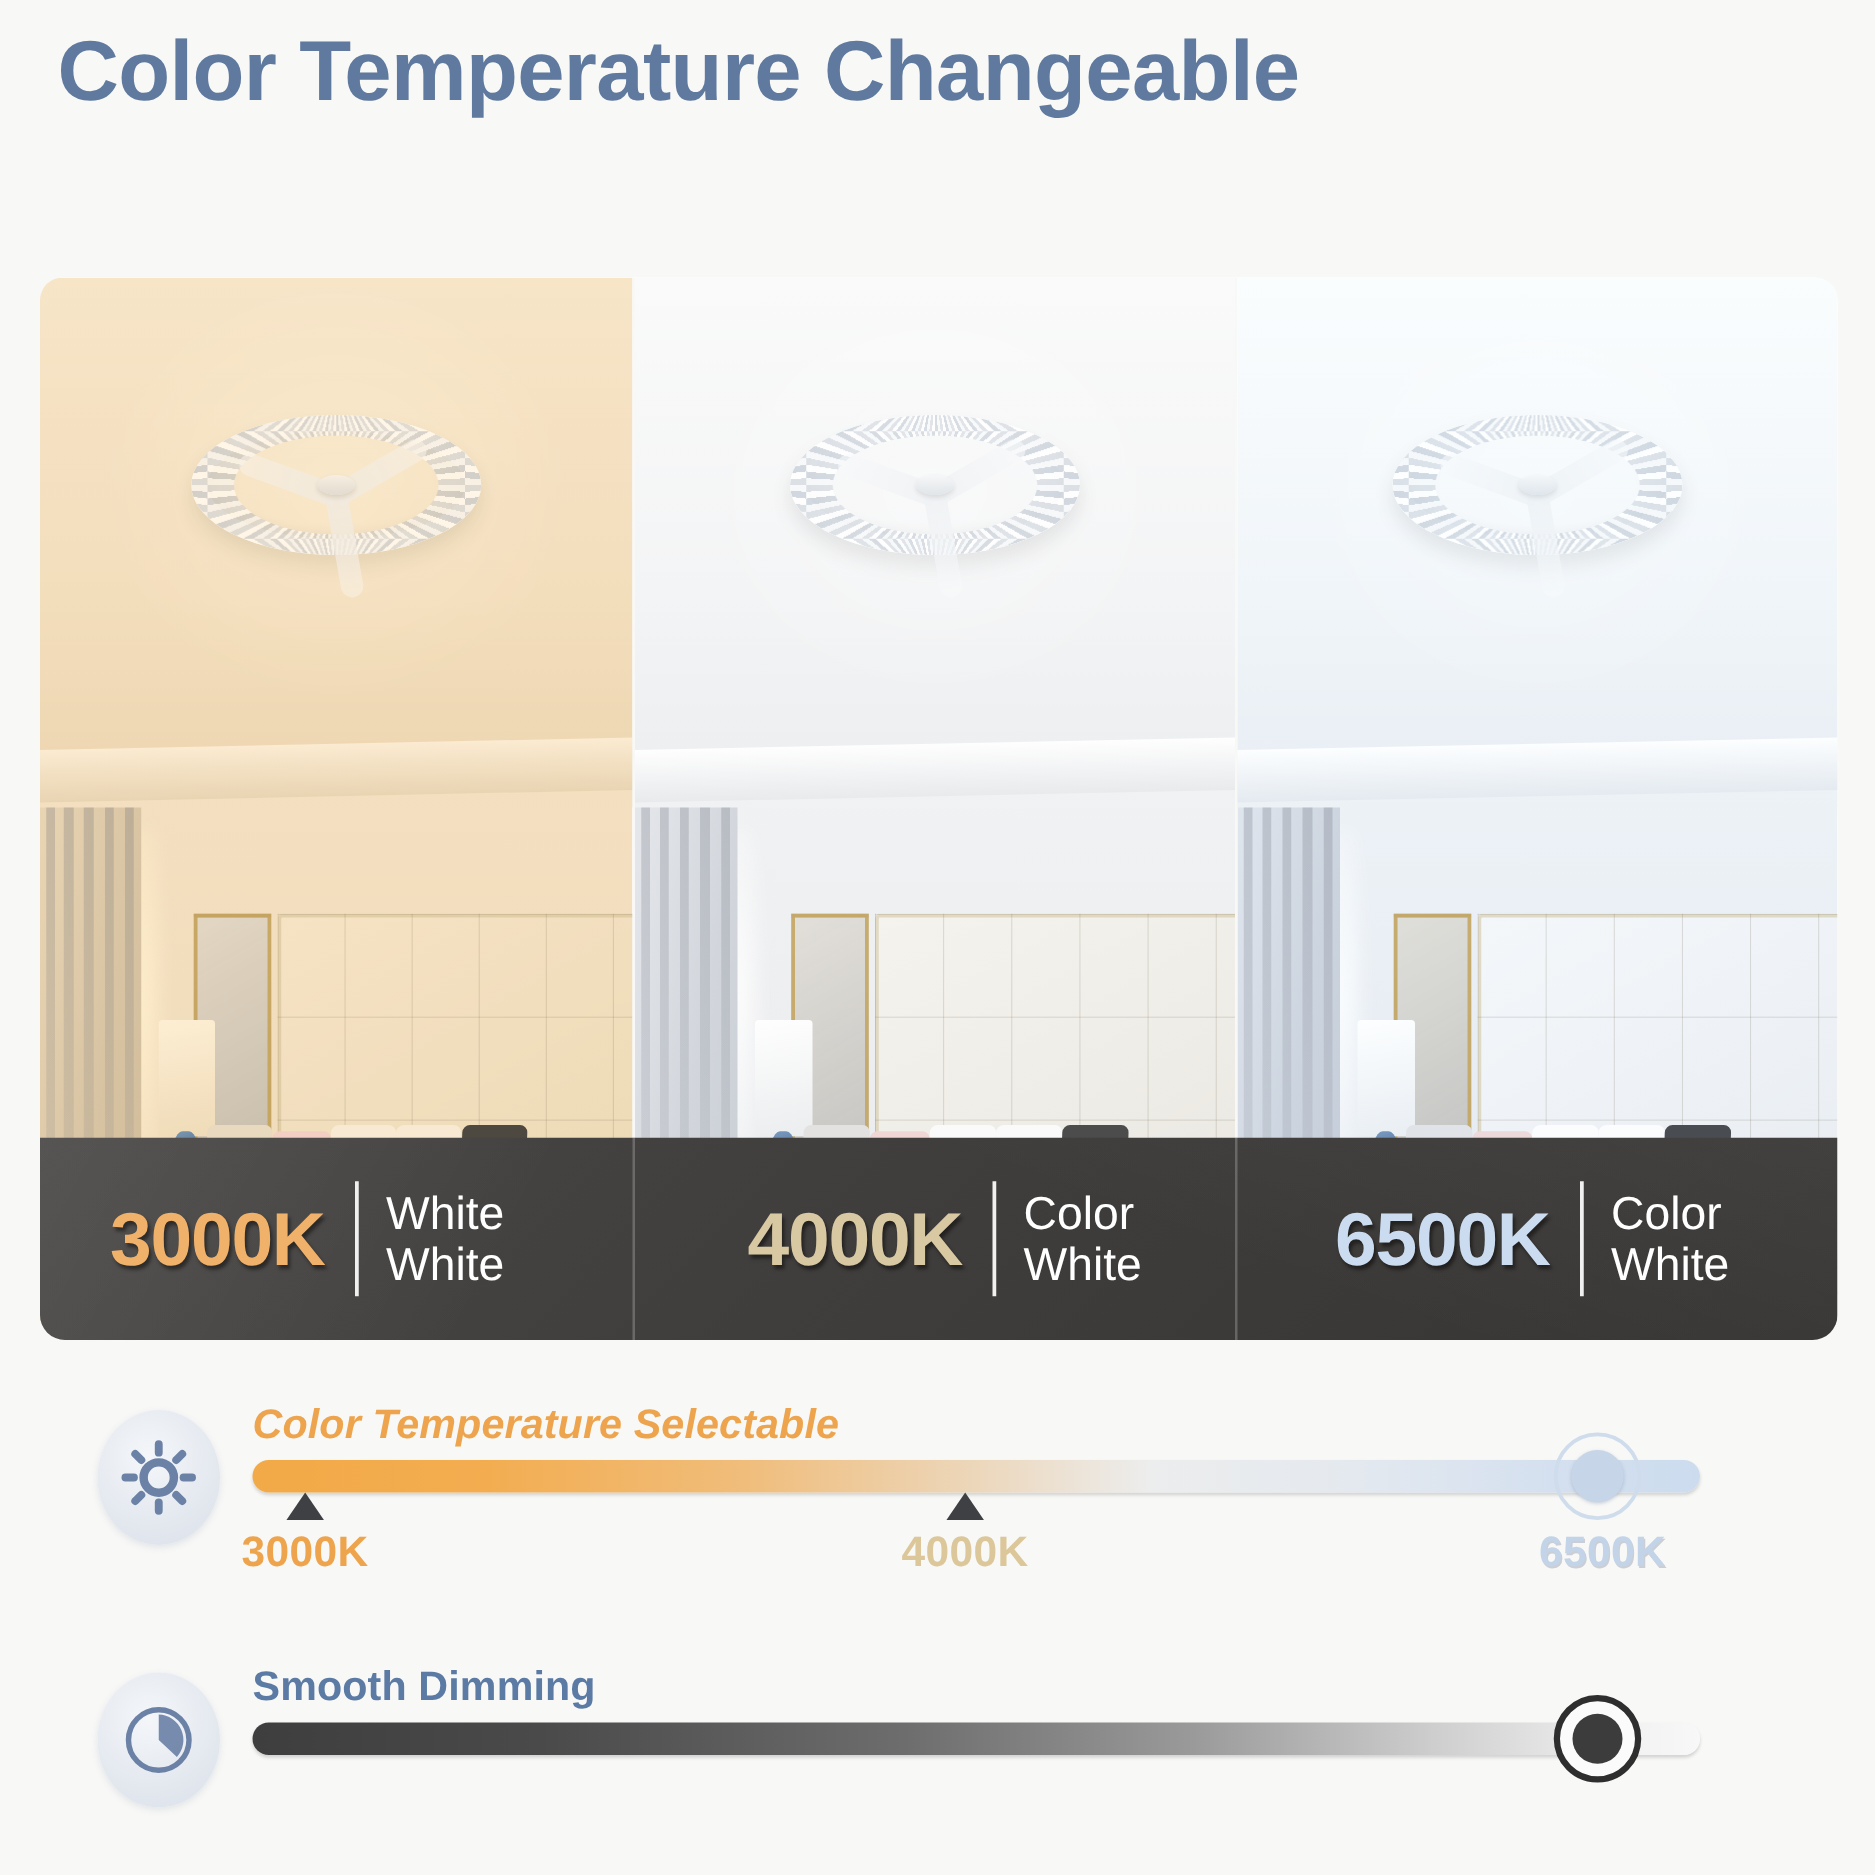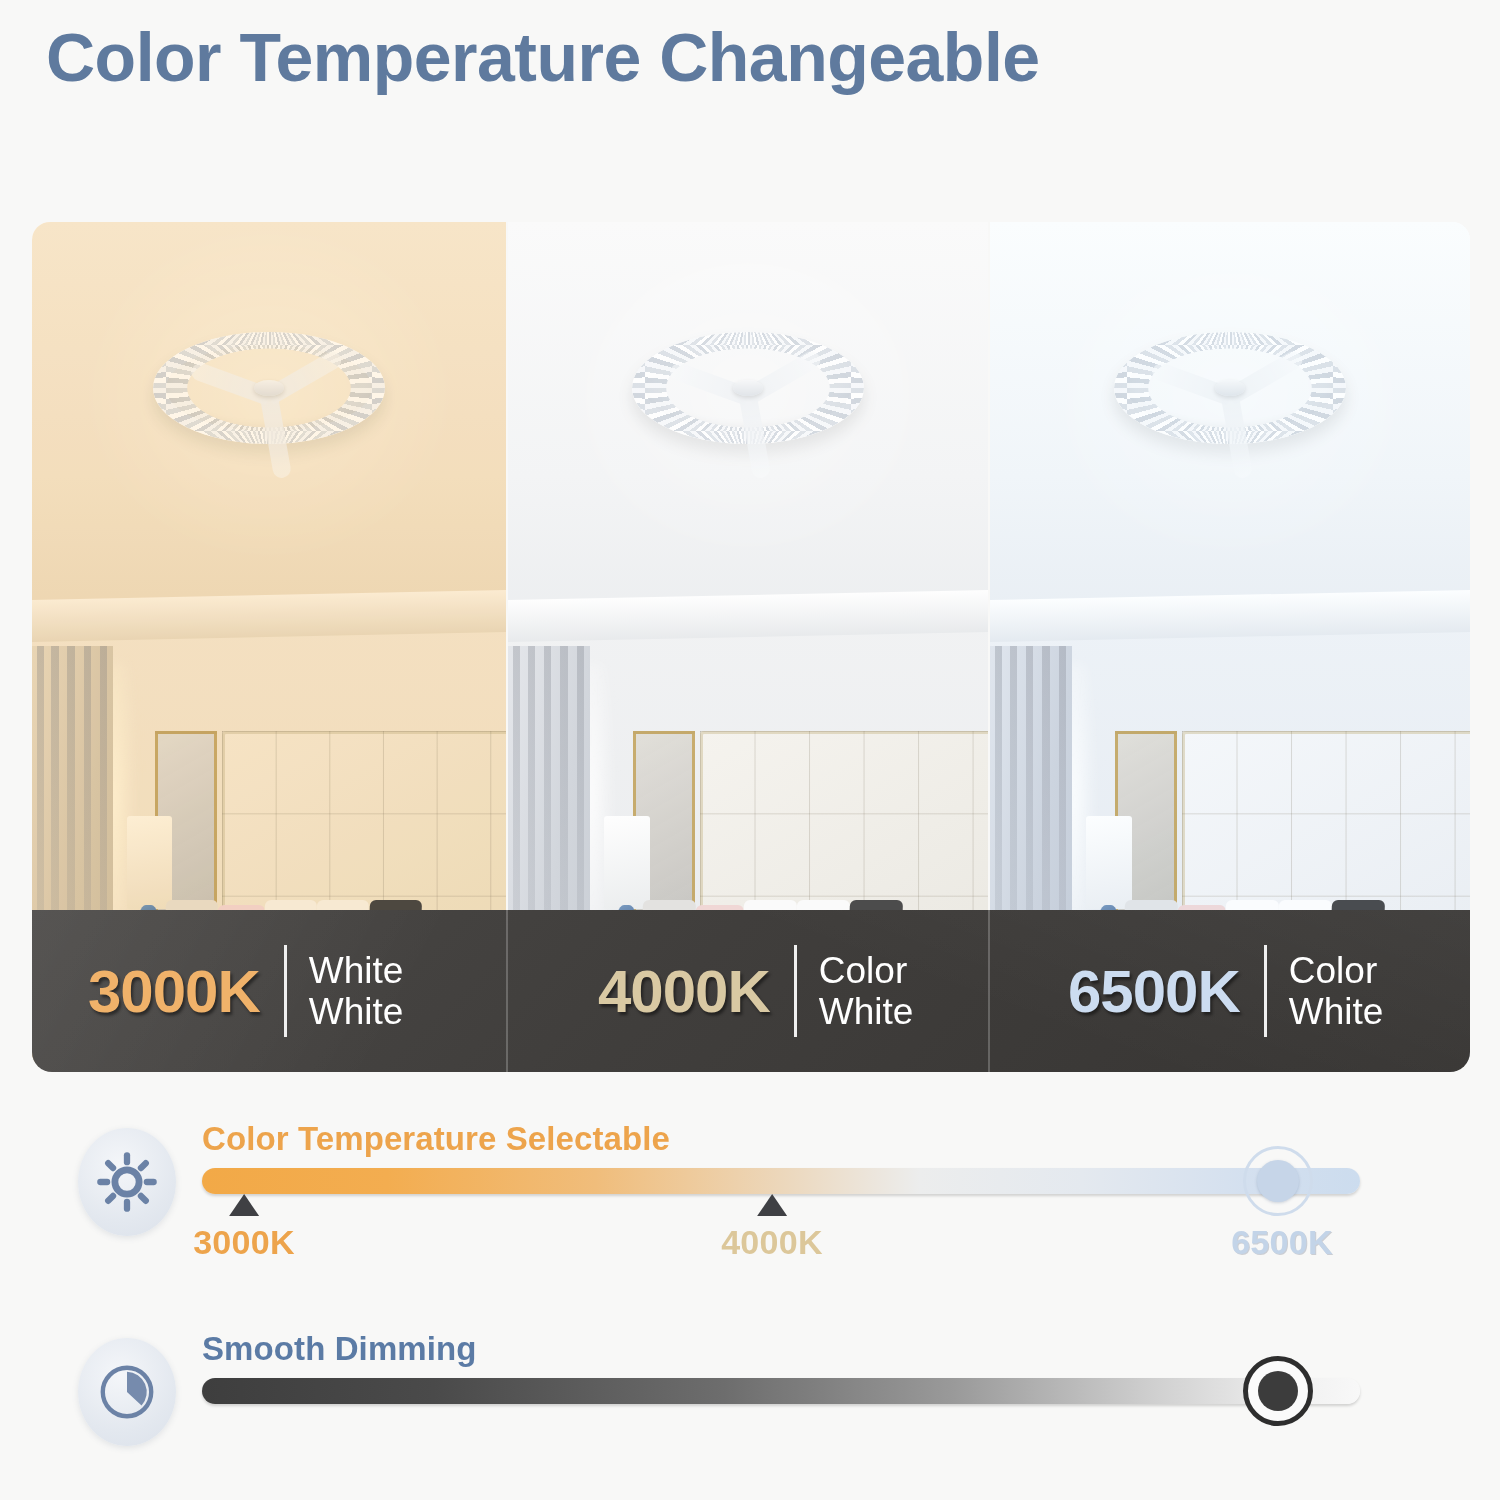--- a/index.html
+++ b/index.html
@@ -193,21 +193,21 @@
     width: 98px; height: 108px; border-radius: 50%;
     background: radial-gradient(circle at 42% 34%, #f4f6f9 0%, #e3e8ef 62%, #dbe1ea 100%);
     box-shadow: 0 2px 6px rgba(90,105,130,.14);
     display: flex; align-items: center; justify-content: center;
   }
   .rowbody { position: absolute; left: 124px; top: 0; width: 1270px; }
   .rowlabel {
     font-size: 33px; font-weight: 700; letter-spacing: .1px;
     white-space: nowrap; margin-bottom: 10px;
   }
-  .label-ct { color: #eda44c; }
+  .label-ct { color: #eda44c; font-style: italic; }
   .label-dim { color: #5b7ba5; }
 
   .track {
     position: relative; height: 26px; border-radius: 13px;
     box-shadow: 0 2px 3px rgba(0,0,0,.16);
   }
   .track-ct {
     width: 1158px;
     background: linear-gradient(90deg,
       #f2a947 0%, #f3ad50 16%, #f0bd7b 34%, #ecd7bb 50%,

